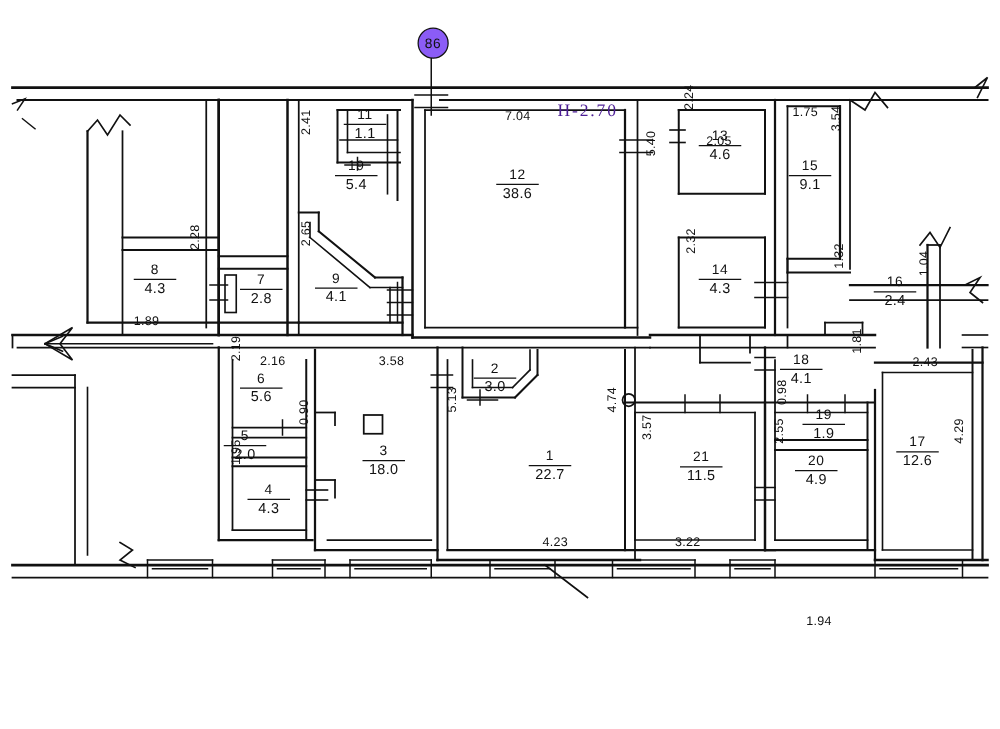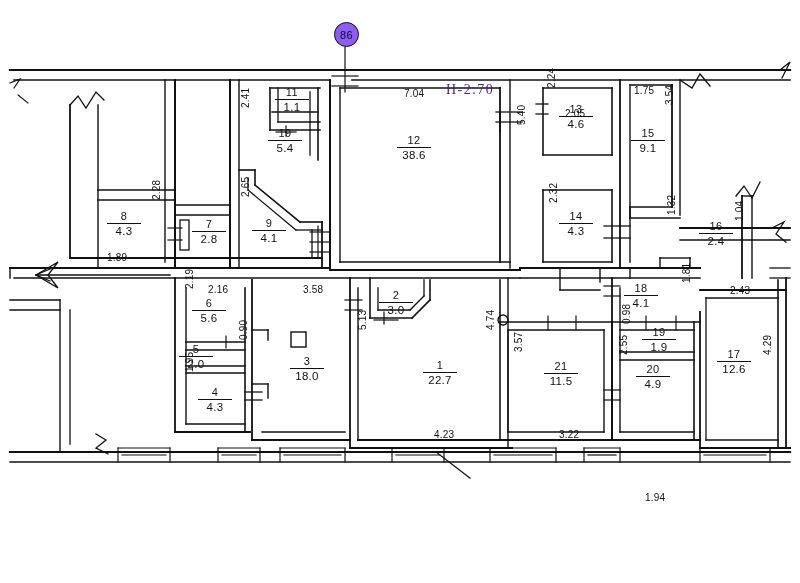--- a/index.html
+++ b/index.html
@@ -452,17 +452,17 @@
       <div class="dim v" style="left: 681px; top: 283px;">1.81</div>
       <div class="dim v" style="left: 357px; top: 330px;">5.13</div>
       <div class="dim v" style="left: 485px; top: 330px;">4.74</div>
       <div class="dim v" style="left: 621px; top: 324px;">0.98</div>
       <div class="dim v" style="left: 238px; top: 340px;">0.90</div>
       <div class="dim v" style="left: 513px; top: 352px;">3.57</div>
       <div class="dim v" style="left: 618px; top: 355px;">2.55</div>
       <div class="dim v" style="left: 762px; top: 355px;">4.29</div>
       <div class="dim v" style="left: 184px; top: 372px;">1.95</div>
       <div class="dim" style="left: 434px; top: 429px;">4.23</div>
-      <div class="dim" style="left: 559px; top: 429px; text-align: center;">3.22</div>
+      <div class="dim" style="left: 540px; top: 429px; text-align: center;">3.22</div>
       <div class="dim" style="left: 645px; top: 445px; margin-top: 47px;">1.94</div>
     </div>
 
 </div>
 
 </body></html>

